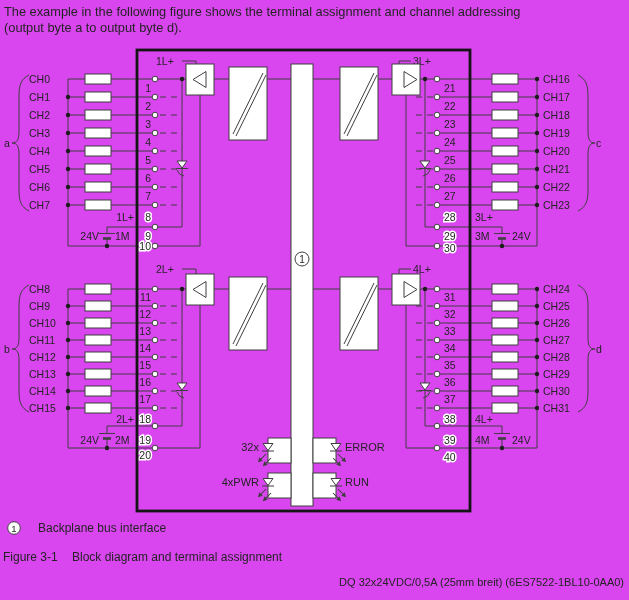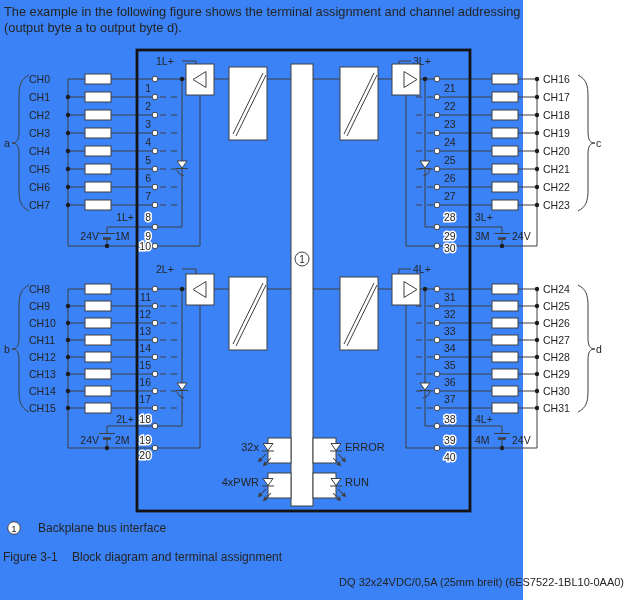--- a/index.html
+++ b/index.html
@@ -1,16 +1,16 @@
 <!DOCTYPE html>
 <html><head>
 <meta charset="utf-8">
 <style>
   html,body{margin:0;padding:0;background:#fff;}
-  #page{width:523px;height:600px;background:#3b82f6;position:relative;font-family:"Liberation Sans",sans-serif;}
+  #page{width:629px;height:600px;background:#d946ef;position:relative;font-family:"Liberation Sans",sans-serif;}
   svg text{font-family:"Liberation Sans",sans-serif;fill:#242424;font-size:10.5px;}
   .w{stroke:#3f3f3f;stroke-width:1;fill:none;}
   .wt{stroke:#3f3f3f;stroke-width:2.6;fill:none;}
   .wb{stroke:#141414;stroke-width:2.8;fill:none;}
   .bx{fill:#ffffff;stroke:#3f3f3f;stroke-width:1;}
   .circ{fill:#ffffff;stroke:#3f3f3f;stroke-width:1;}
   .dot{fill:#1c1c1c;stroke:none;}
   .e{text-anchor:end;}
   .m{text-anchor:middle;}
   .halo{paint-order:stroke;stroke:#ffffff;stroke-width:3px;}

